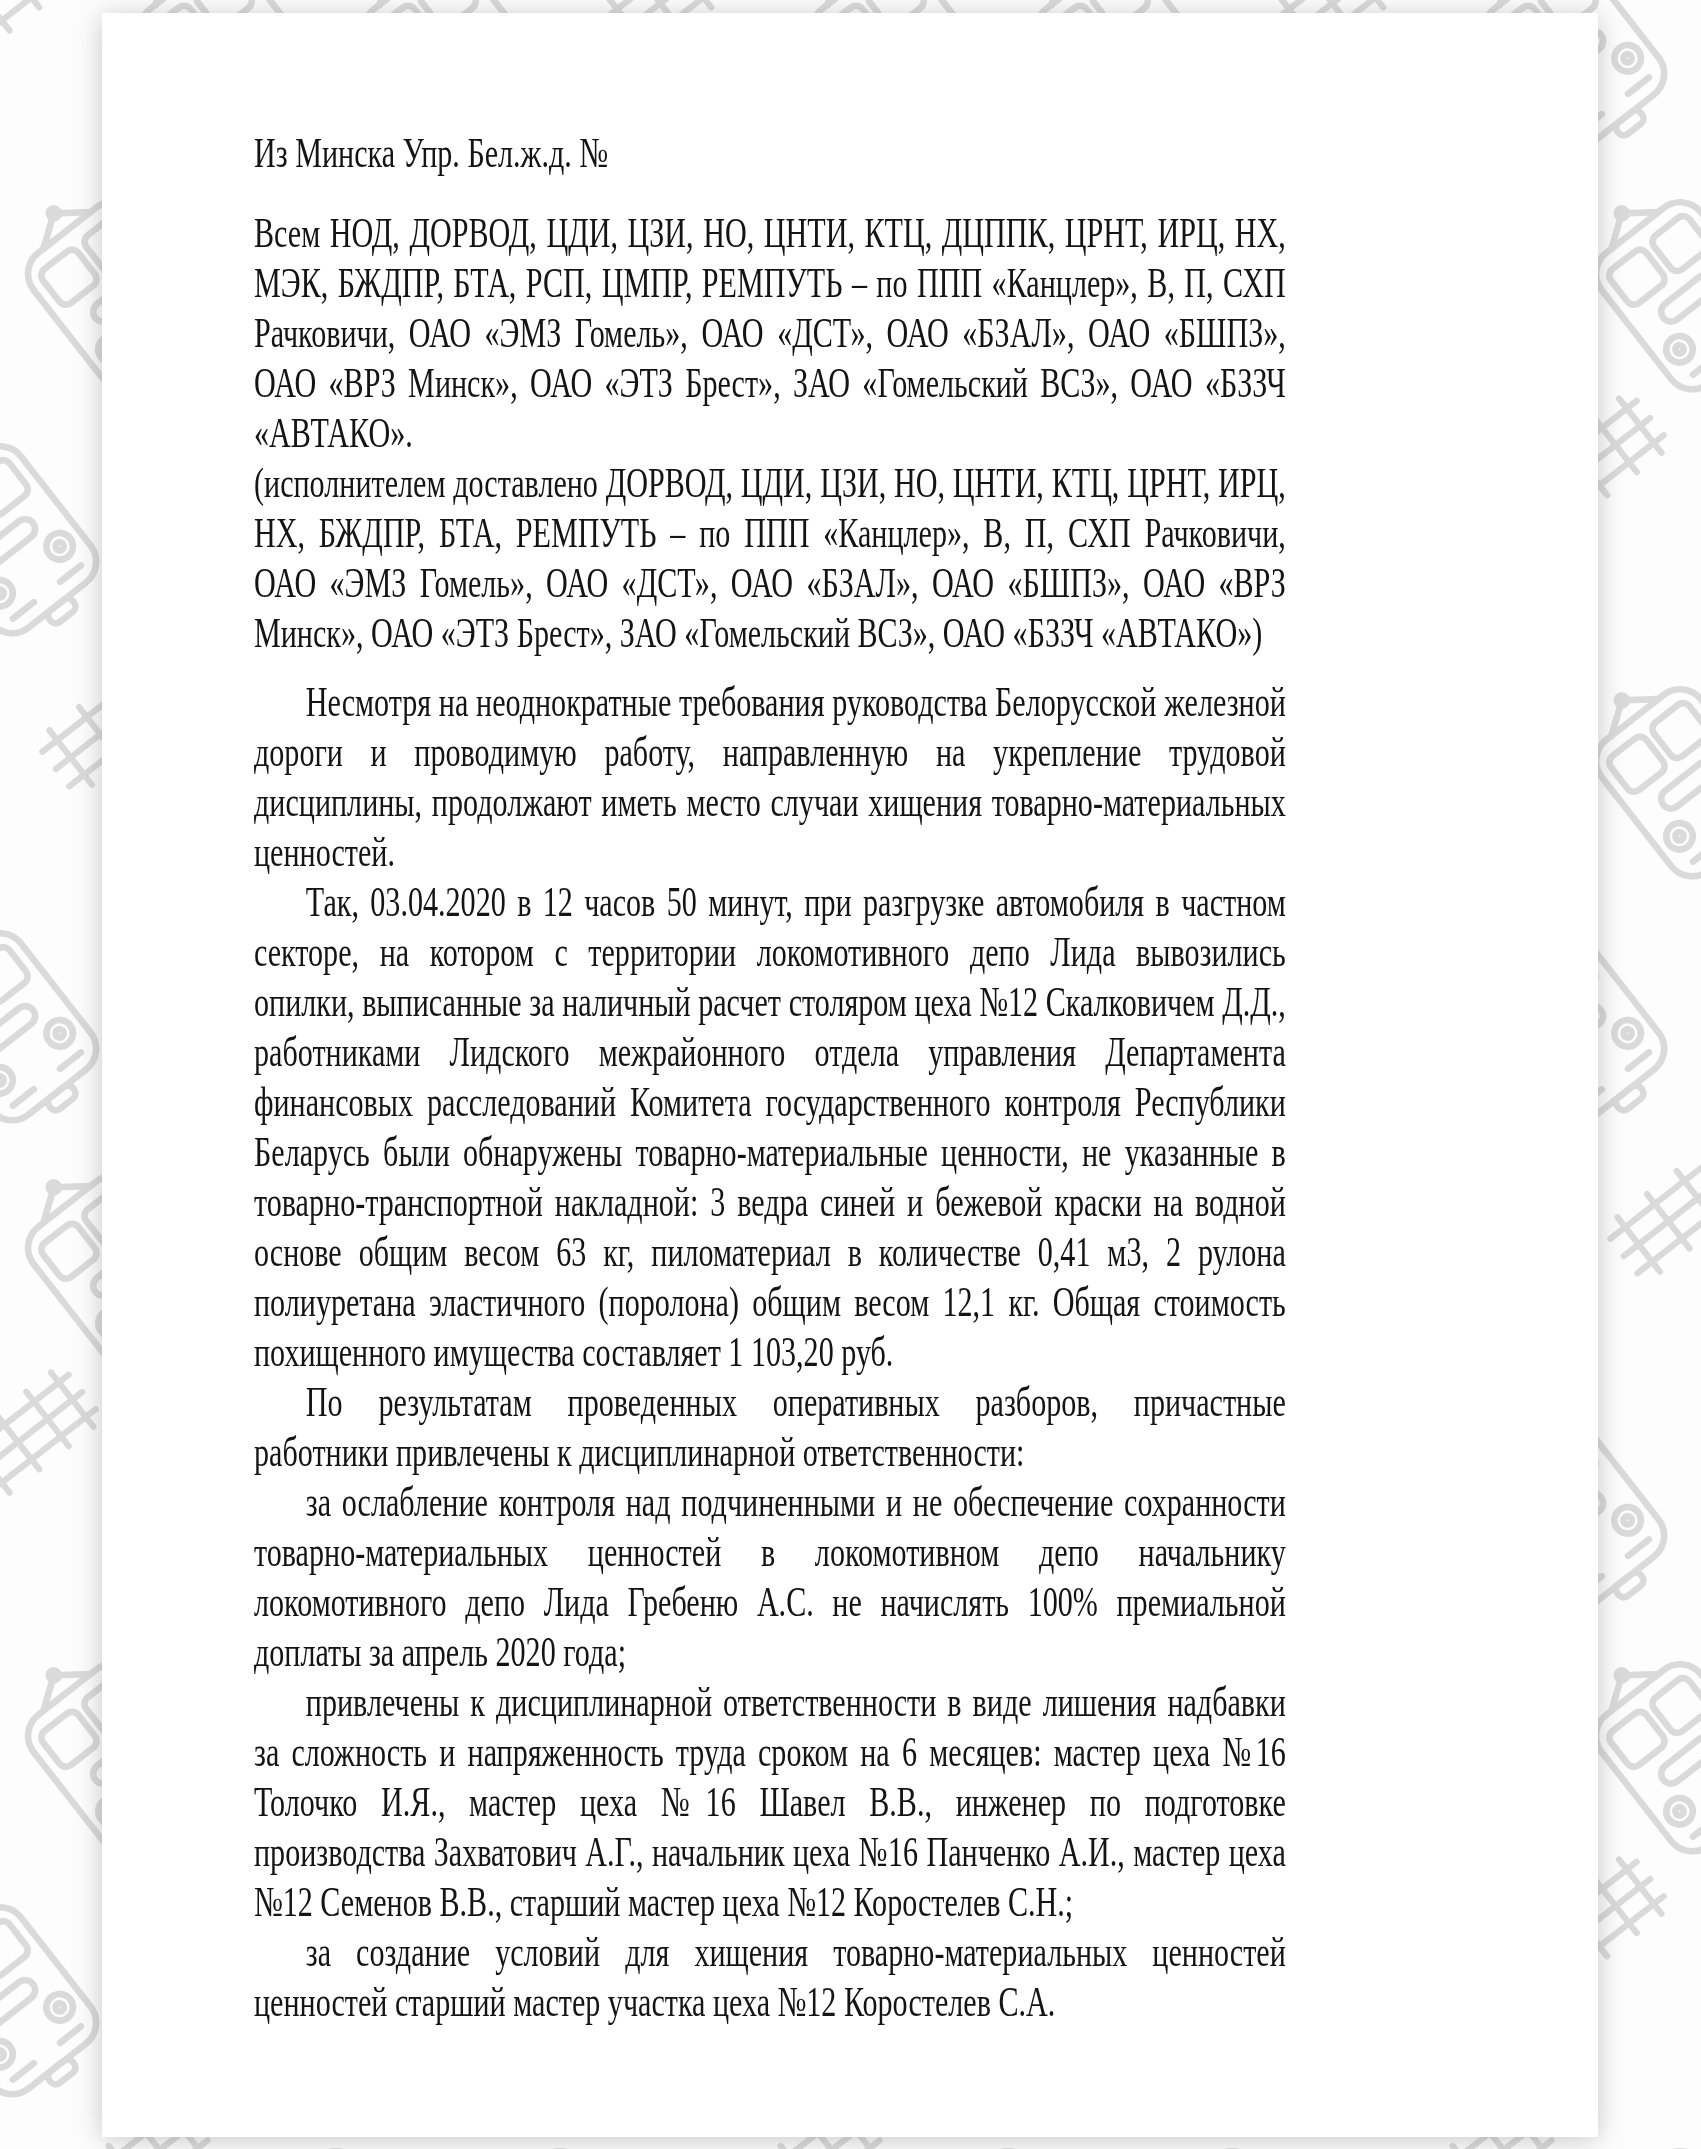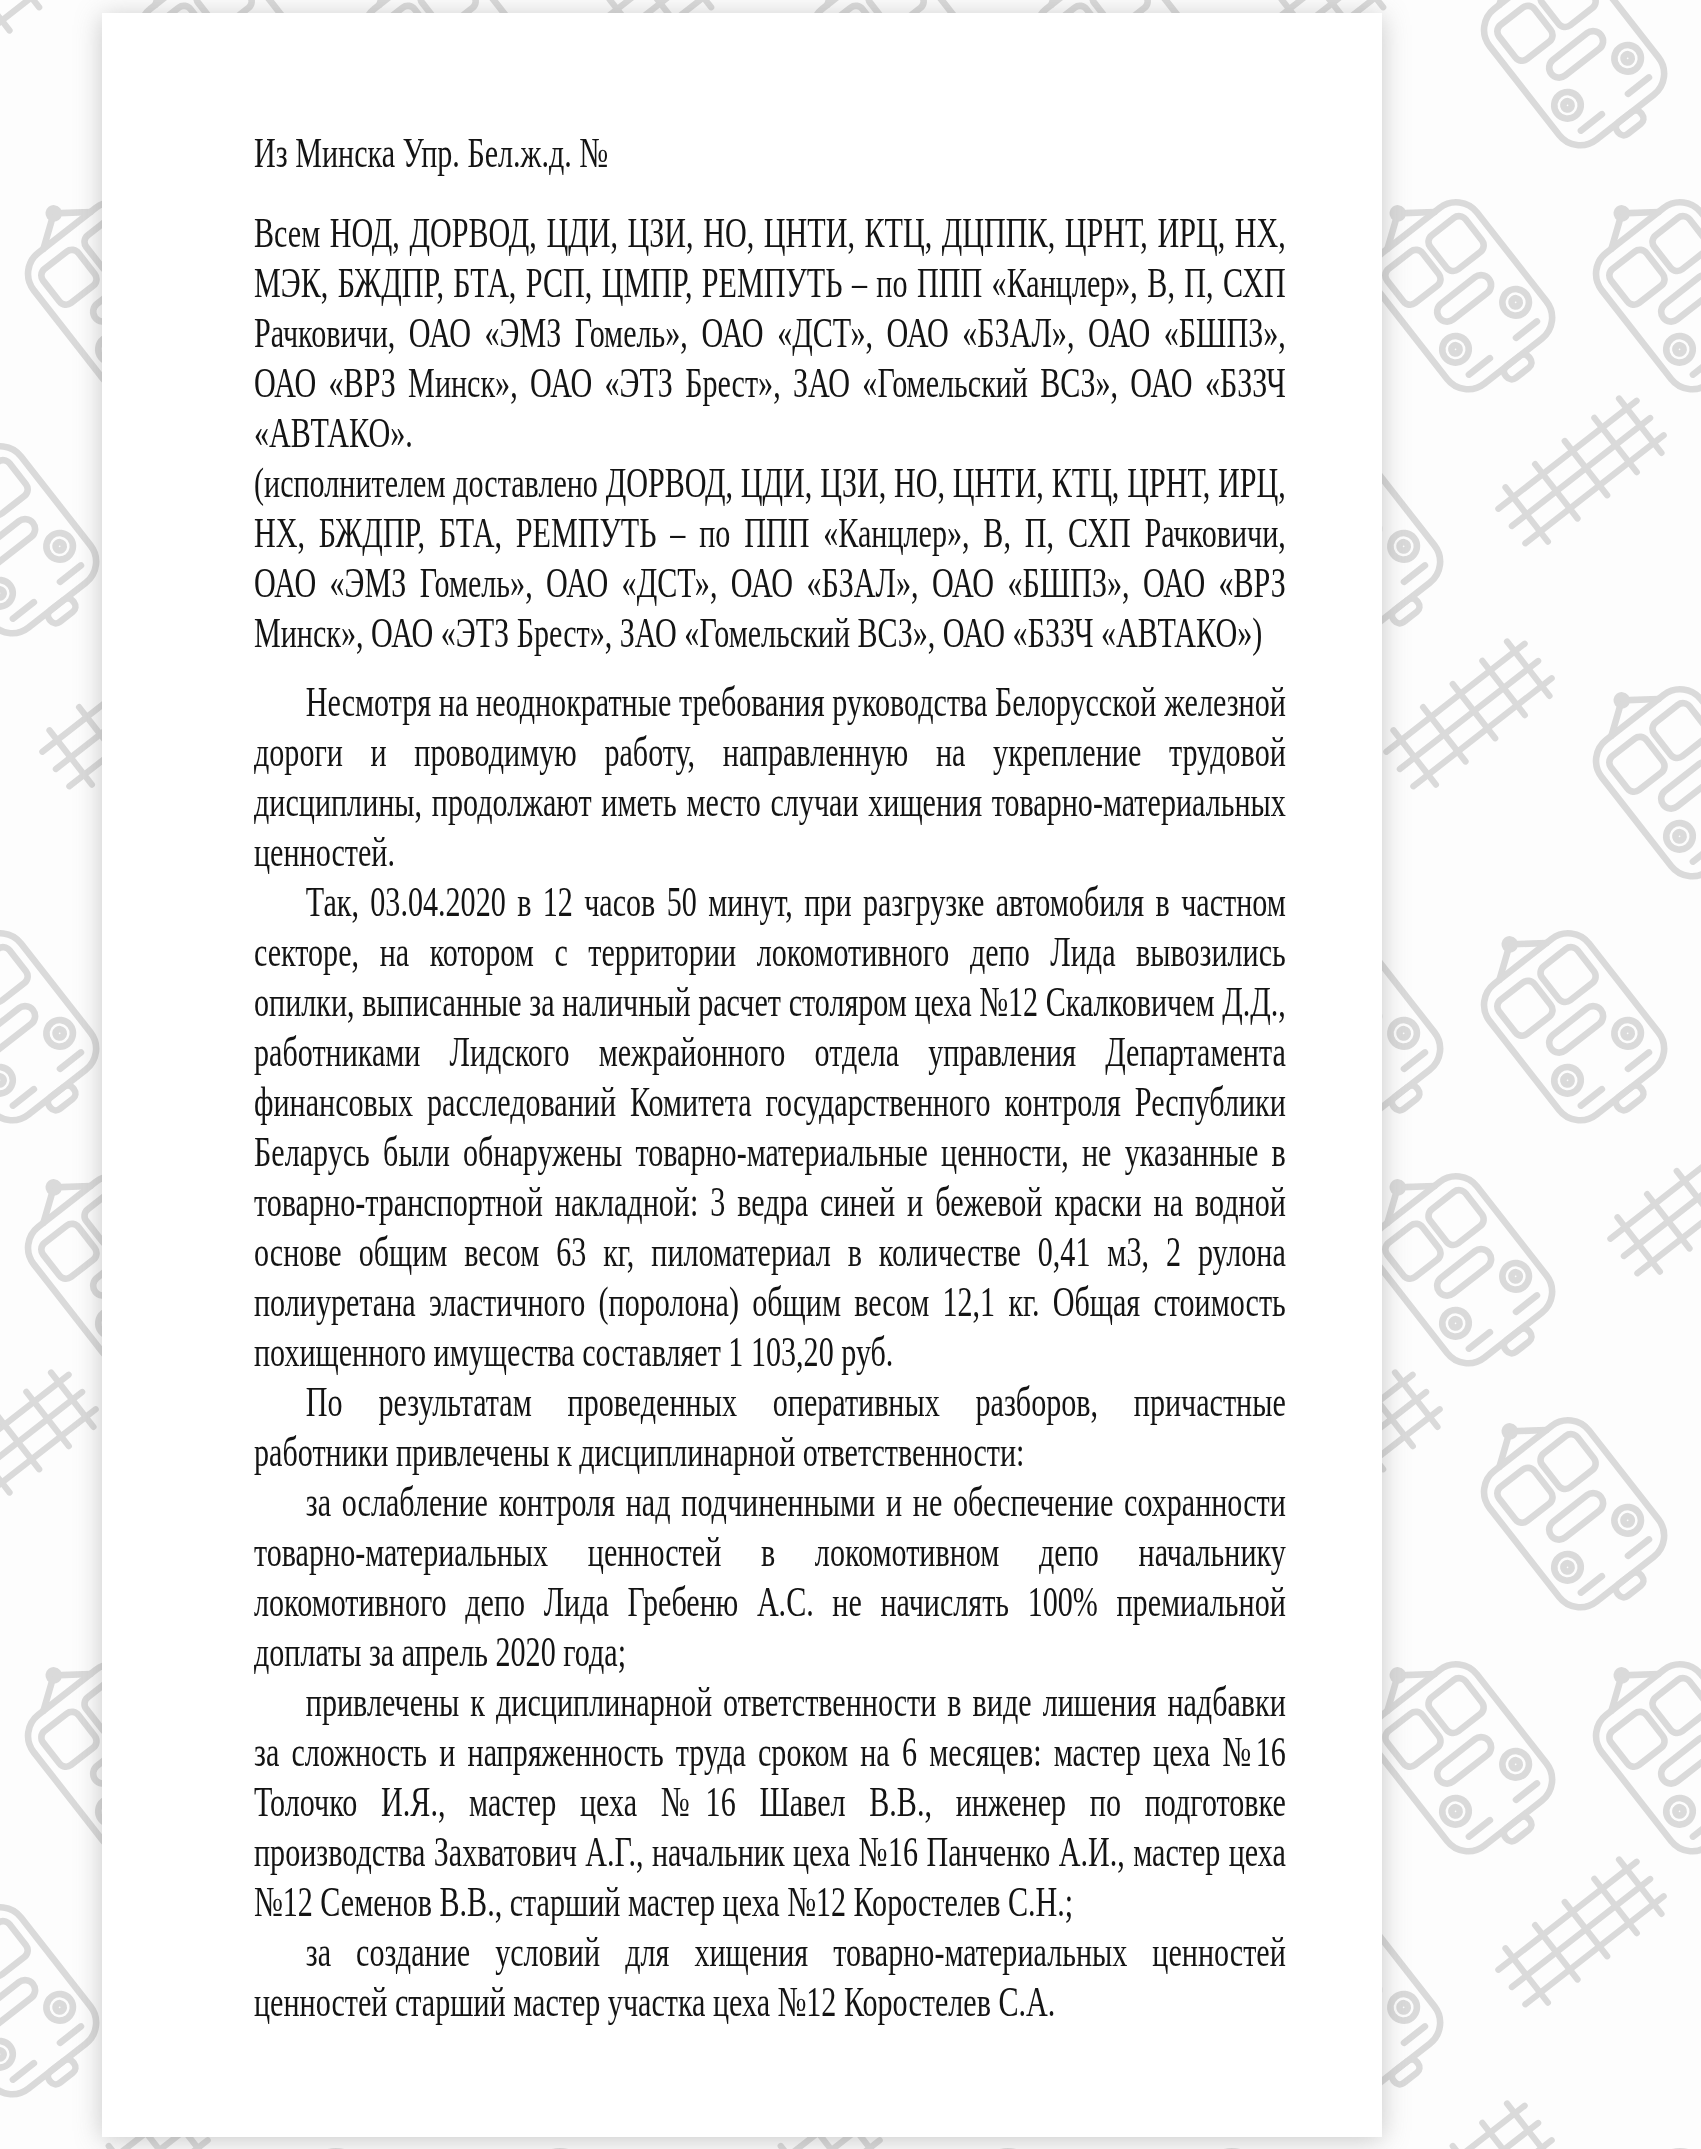--- a/index.html
+++ b/index.html
@@ -32,21 +32,21 @@
     stroke-width: 4;
     stroke-linecap: round;
     stroke-linejoin: round;
   }
 
   
   #sheet {
     position: absolute;
     left: 102px;
     top: 12.5px;
-    width: 1280px;
+    width: 1496px;
     height: 2124px;
     background: #ffffff;
     box-shadow: 0 2.7px 25px rgba(110, 110, 110, 0.38);
     z-index: 1;
   }
 
   
   #content {
     position: absolute;
     left: 152px;

